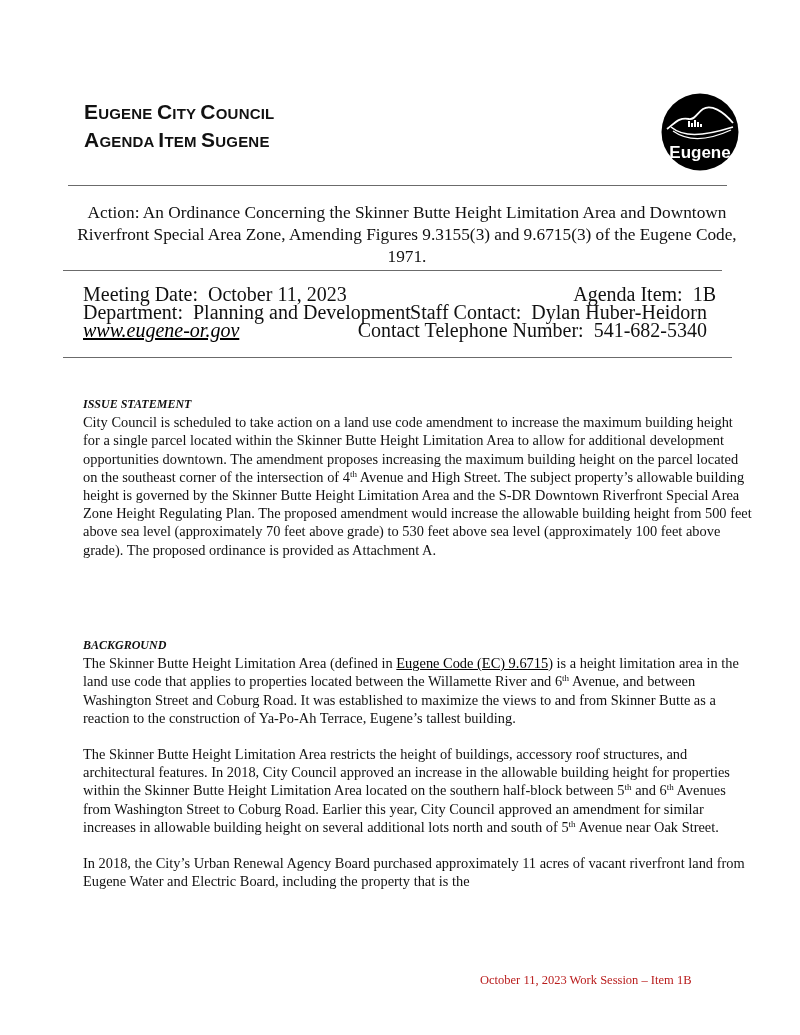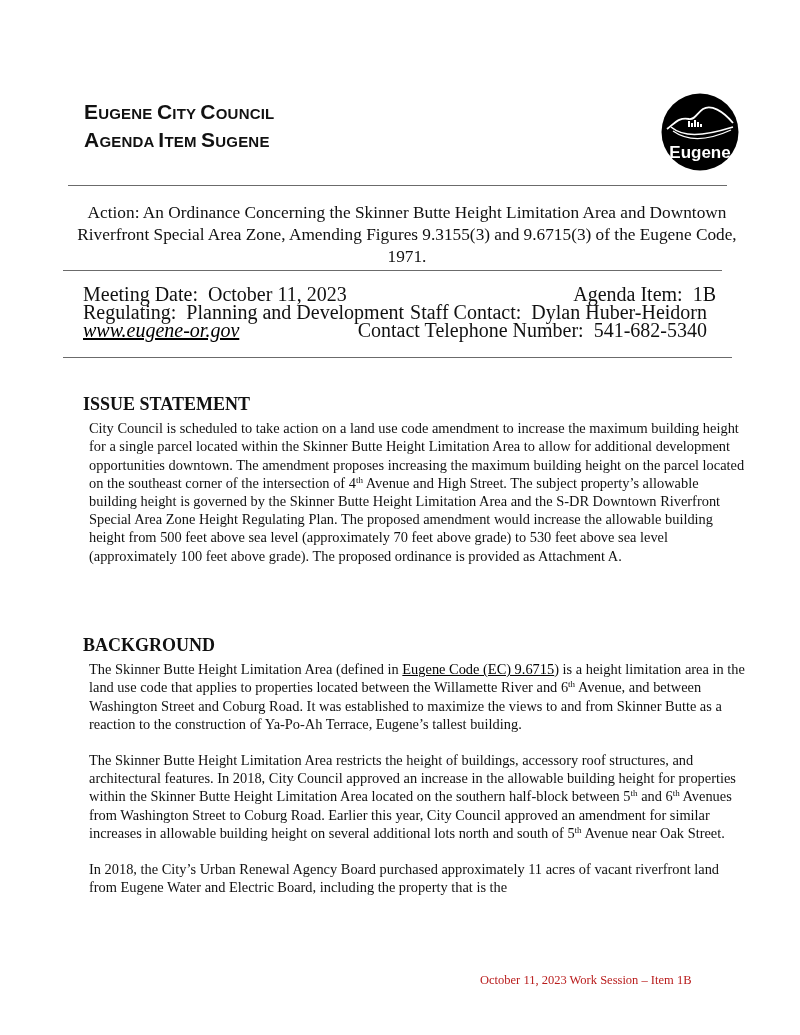--- a/index.html
+++ b/index.html
@@ -9,22 +9,22 @@
     .title-line { font-family: "Liberation Sans", "DejaVu Sans", sans-serif; font-weight: bold;
                   font-size: 15px; letter-spacing: 0.2px; color: #111; white-space: nowrap; }
     .title-line .cap { font-size: 21px; }
     .rule { position: absolute; height: 0; border-top: 1.5px solid #6b6b6b; }
     .action { left: 62px; width: 690px; top: 202px; text-align: center; font-size: 17.3px; line-height: 22px; color: #111; }
     .meta { font-size: 20px; line-height: 18px; white-space: nowrap; color: #111; }
     .meta-right { text-align: right; }
     a.link { color: #000000; }
     .meta a.link { font-style: italic; }
     .section { left: 83px; width: 670px; font-size: 14.4px; line-height: 18.2px; color: #111; }
-    .section h3 { margin: 0; font-size: 18px; font-weight: bold; line-height: 18.2px; }
-    .section p { margin: 6px; }
+    .section h3 { margin: 0; font-size: 12px; font-weight: bold; line-height: 18.2px; font-style: italic; }
+    .section p { margin: 0; }
     sup { font-size: 9px; line-height: 0; vertical-align: 5px; }
     .footer-red { color: #b91c1c; font-size: 12.5px; white-space: nowrap; }
     .footer-page { font-size: 12.5px; white-space: nowrap; color: #111; margin-top: 48px; }
   </style>
 </head>
 <body>
 
 <div class="abs title-line" style="left:84px; top:100px;">
   <span class="cap">E</span><span>UGENE </span><span class="cap">C</span><span>ITY </span><span class="cap">C</span><span>OUNCIL</span>
 </div>
@@ -50,21 +50,21 @@
 <div class="rule" style="left:68px; top:185px; width:659px;"></div>
 
 <div class="abs action">Action: An Ordinance Concerning the Skinner Butte Height Limitation Area and Downtown Riverfront Special Area Zone, Amending Figures 9.3155(3) and 9.6715(3) of the Eugene Code, 1971.</div>
 
 <div class="rule" style="left:63px; top:270px; width:659px;"></div>
 
 <div class="abs meta" style="left:83px; top:285px;">
   <span>Meeting Date:</span>&nbsp; <span>October 11, 2023</span>
 </div>
 <div class="abs meta" style="left:83px; top:303px;">
-  <span>Regulating:</span>&nbsp; <span>Planning and Development</span>
+  <span>Department:</span>&nbsp; <span>Planning and Development</span>
 </div>
 <div class="abs meta" style="left:83px; top:321px;">
   <a class="link" href="#">www.eugene-or.gov</a>
 </div>
 
 <div class="abs meta meta-right" style="right:84px; top:285px;">
   <span>Agenda Item:</span>&nbsp; <span>1B</span>
 </div>
 <div class="abs meta meta-right" style="right:93px; top:303px;">
   <span>Staff Contact:</span>&nbsp; <span>Dylan Huber-Heidorn</span>

